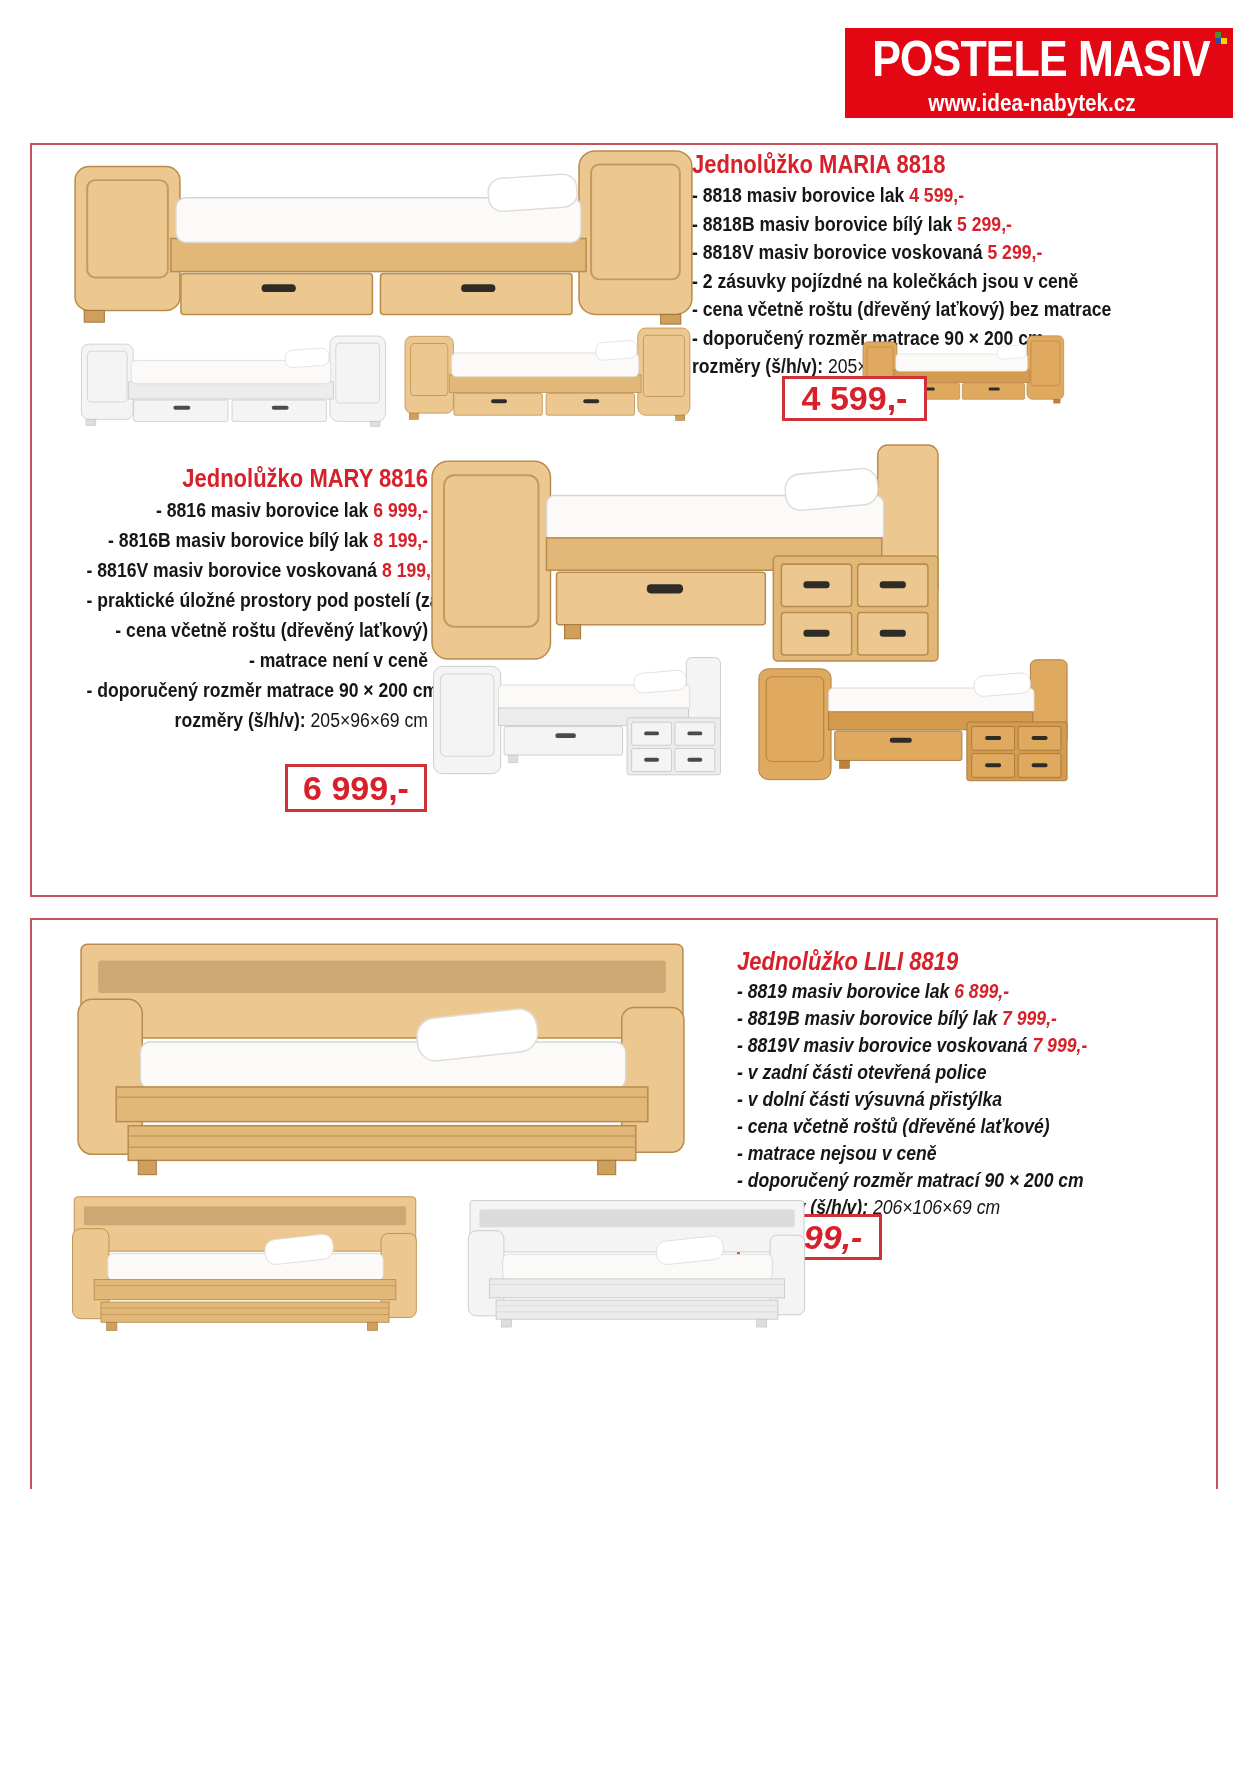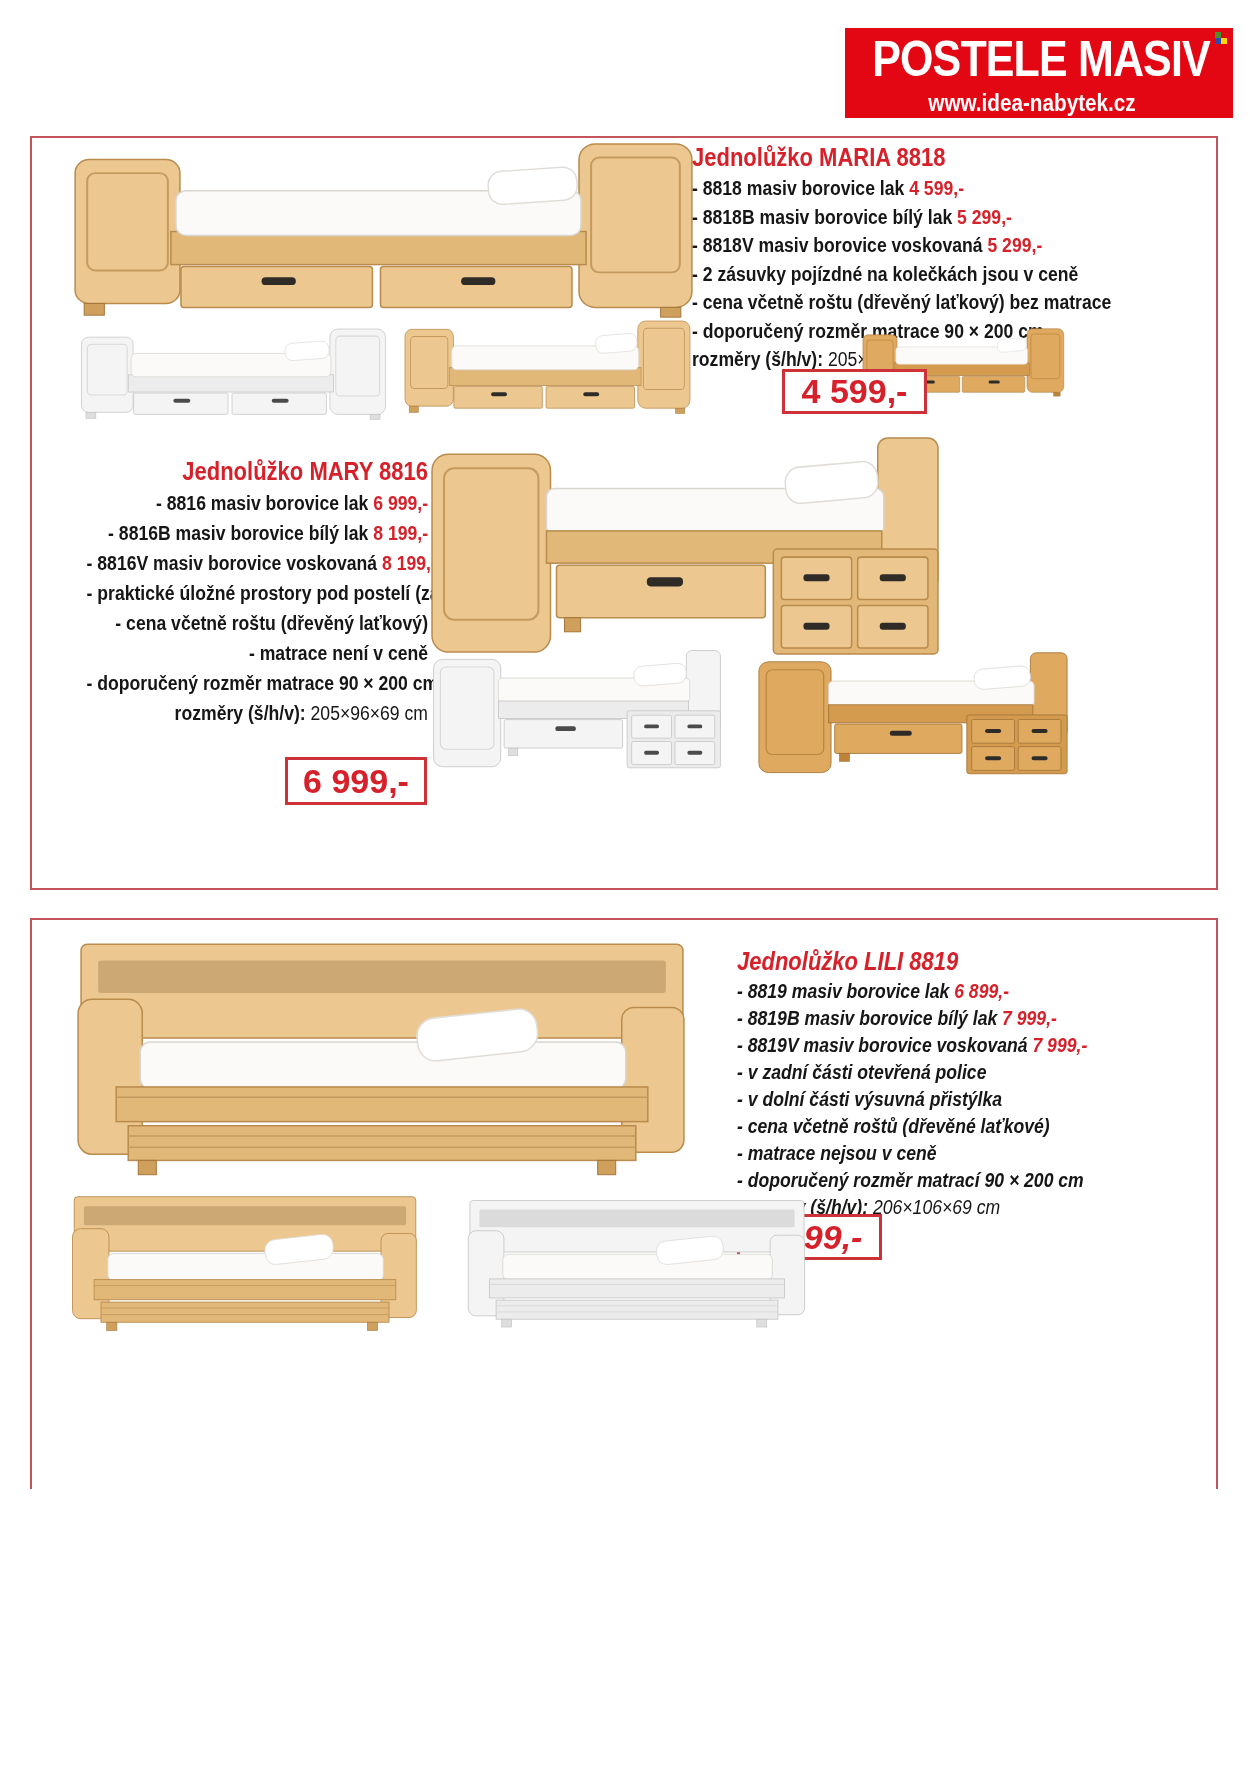--- a/index.html
+++ b/index.html
@@ -14,21 +14,21 @@
   .brand-site{position:absolute;left:0;right:14px;bottom:1px;text-align:center;color:#fff;
               font-size:23px;font-weight:bold;transform:scaleX(0.9);transform-origin:50% 100%;}
   .pinwheel{position:absolute;right:6px;top:4px;width:12px;height:12px;
             display:grid;grid-template-columns:1fr 1fr;grid-template-rows:1fr 1fr;}
   .pinwheel i{display:block;}
   .pinwheel .q1{background:#4a8f2c;} .pinwheel .q2{background:transparent;}
   .pinwheel .q3{background:#2b4bb0;} .pinwheel .q4{background:#ffd400;}
 
   
   .section{position:absolute;left:30px;width:1188px;border:2px solid #c4545c;background:#fff;box-sizing:border-box;}
-  #section1{top:136px;height:754px;}
+  #section1{top:143px;height:754px;}
   #section2{top:918px;height:775px;font-style:italic;}
 
   
   .prod-text{position:absolute;color:#161616;font-weight:bold;font-size:20px;}
   .prod-text .title{font-size:25px;color:#d6212b;line-height:34px;white-space:nowrap;}
   .lh-maria .line{line-height:28.5px;}
   .lh-mary  .line{line-height:30px;}
   .lh-lili  .line{line-height:27px;}
   .line{white-space:nowrap;}
   .red{color:#d6212b;}

